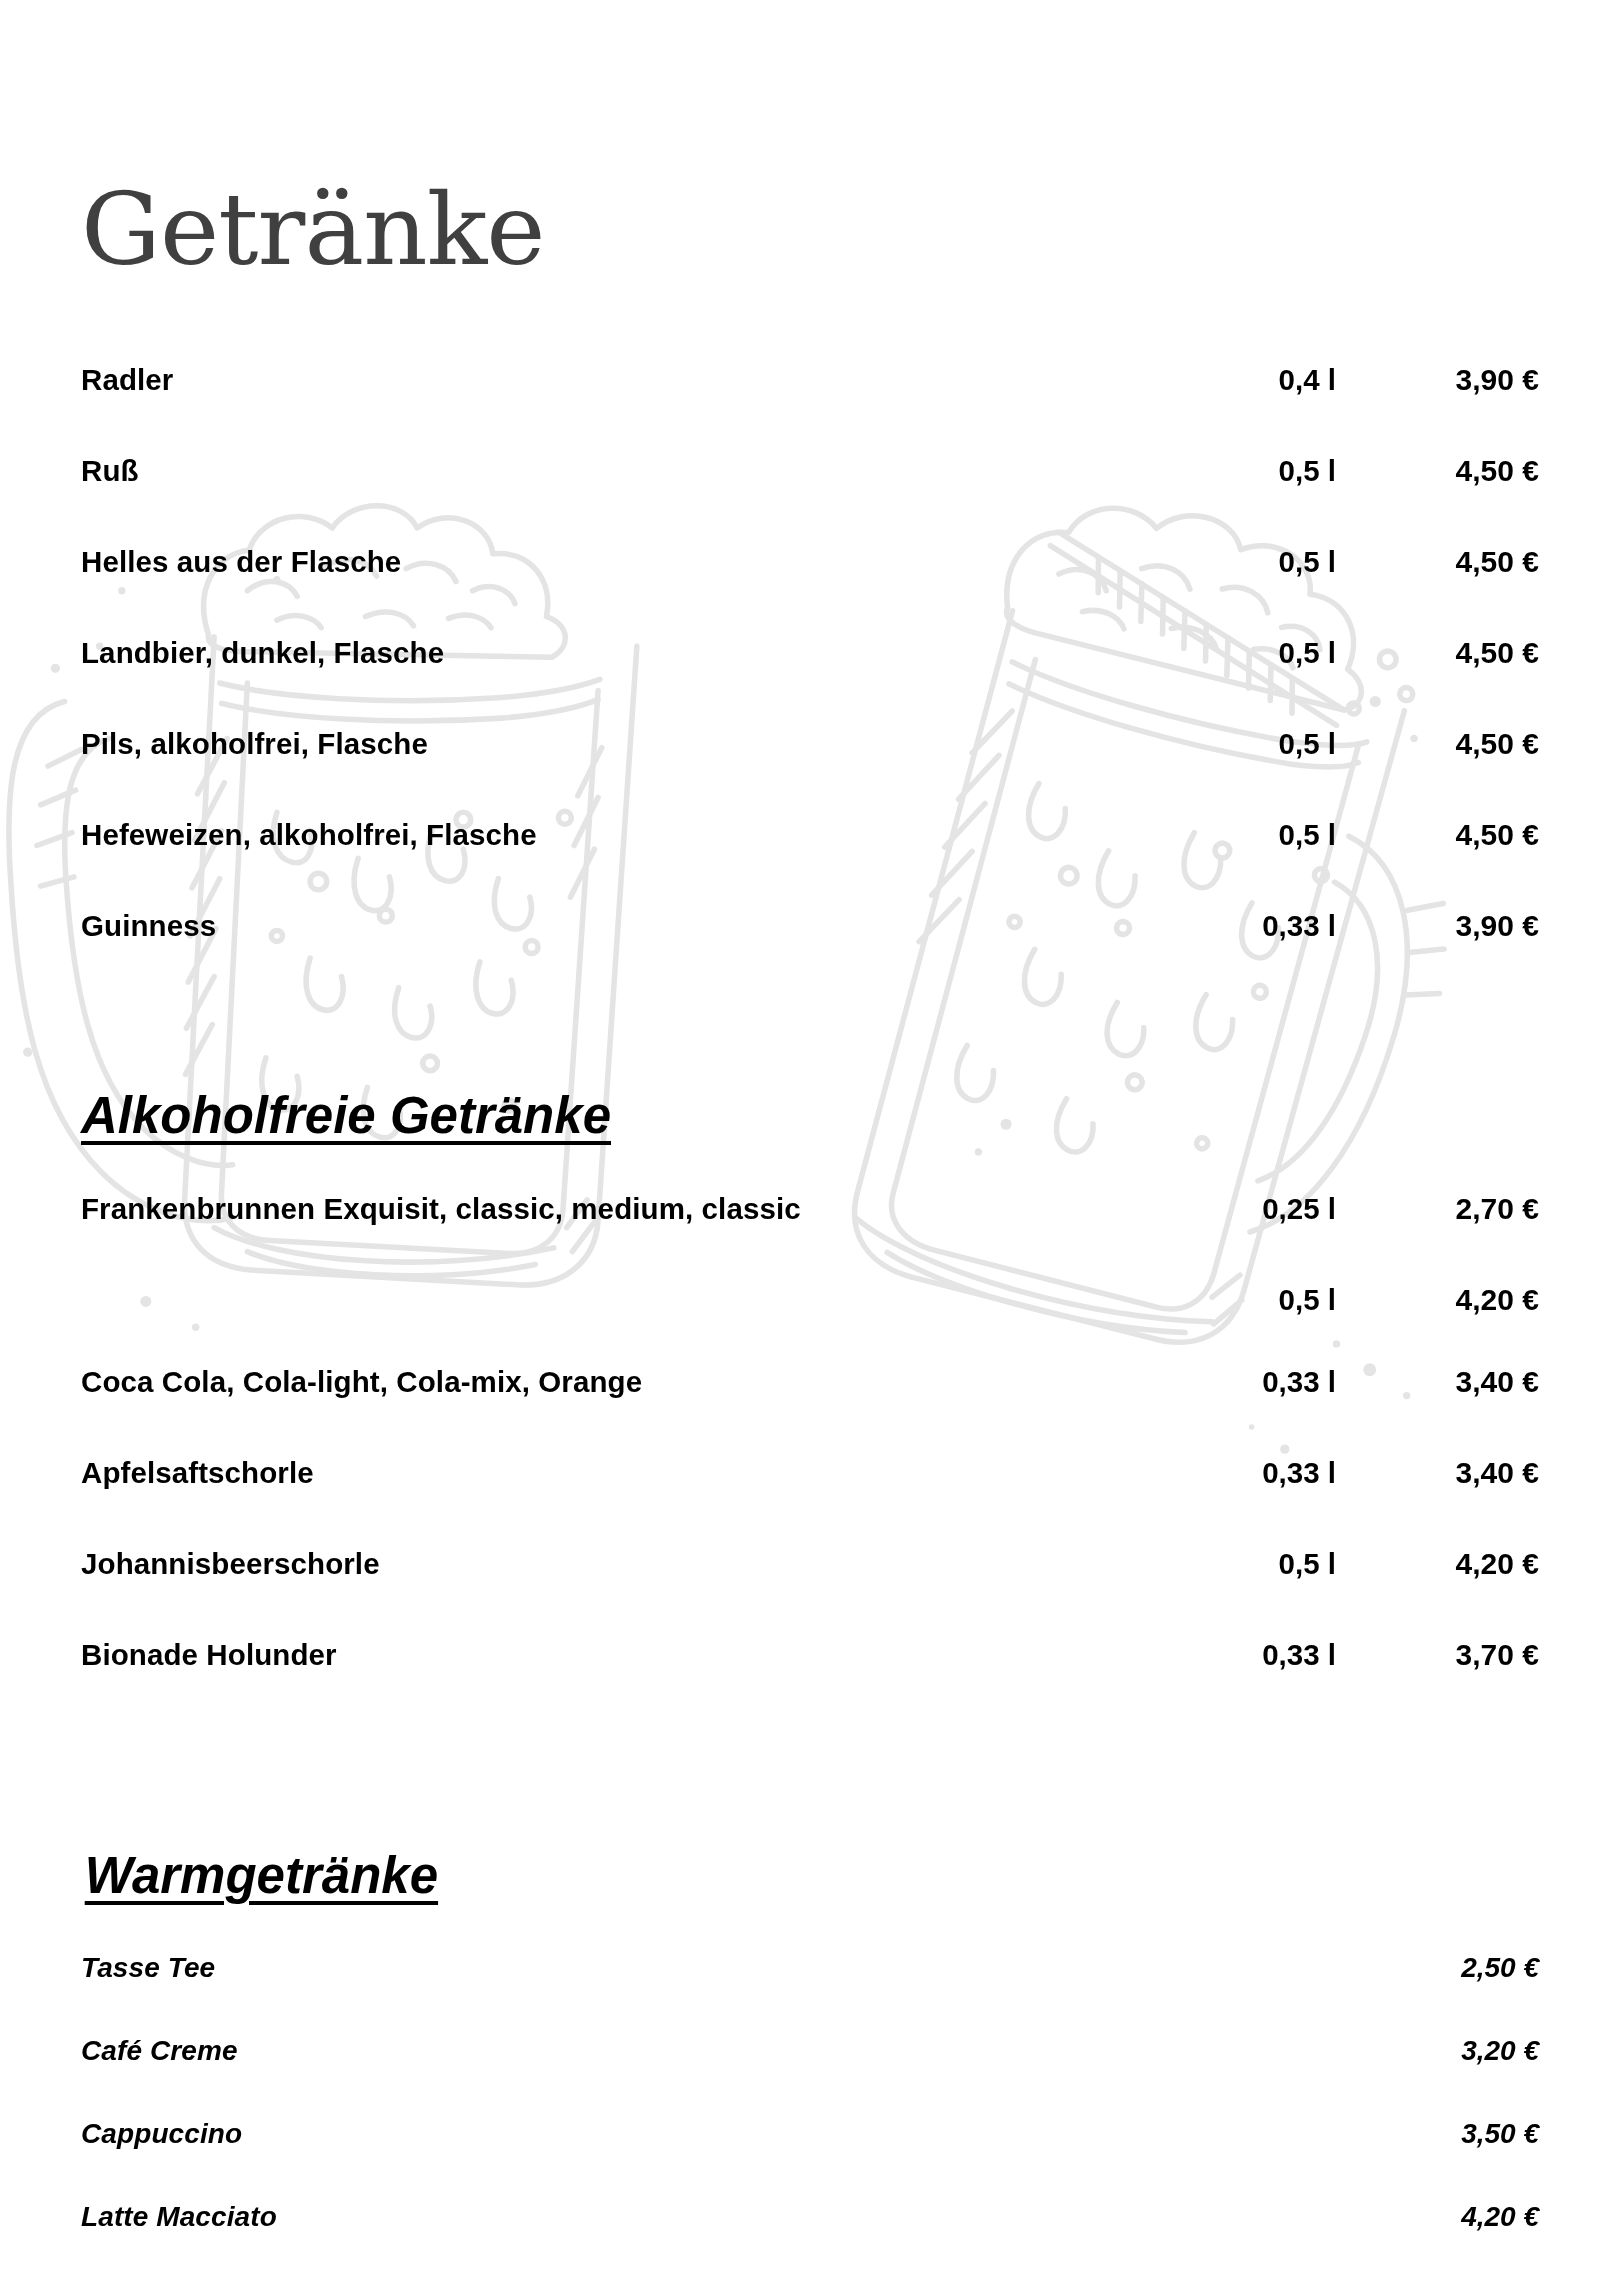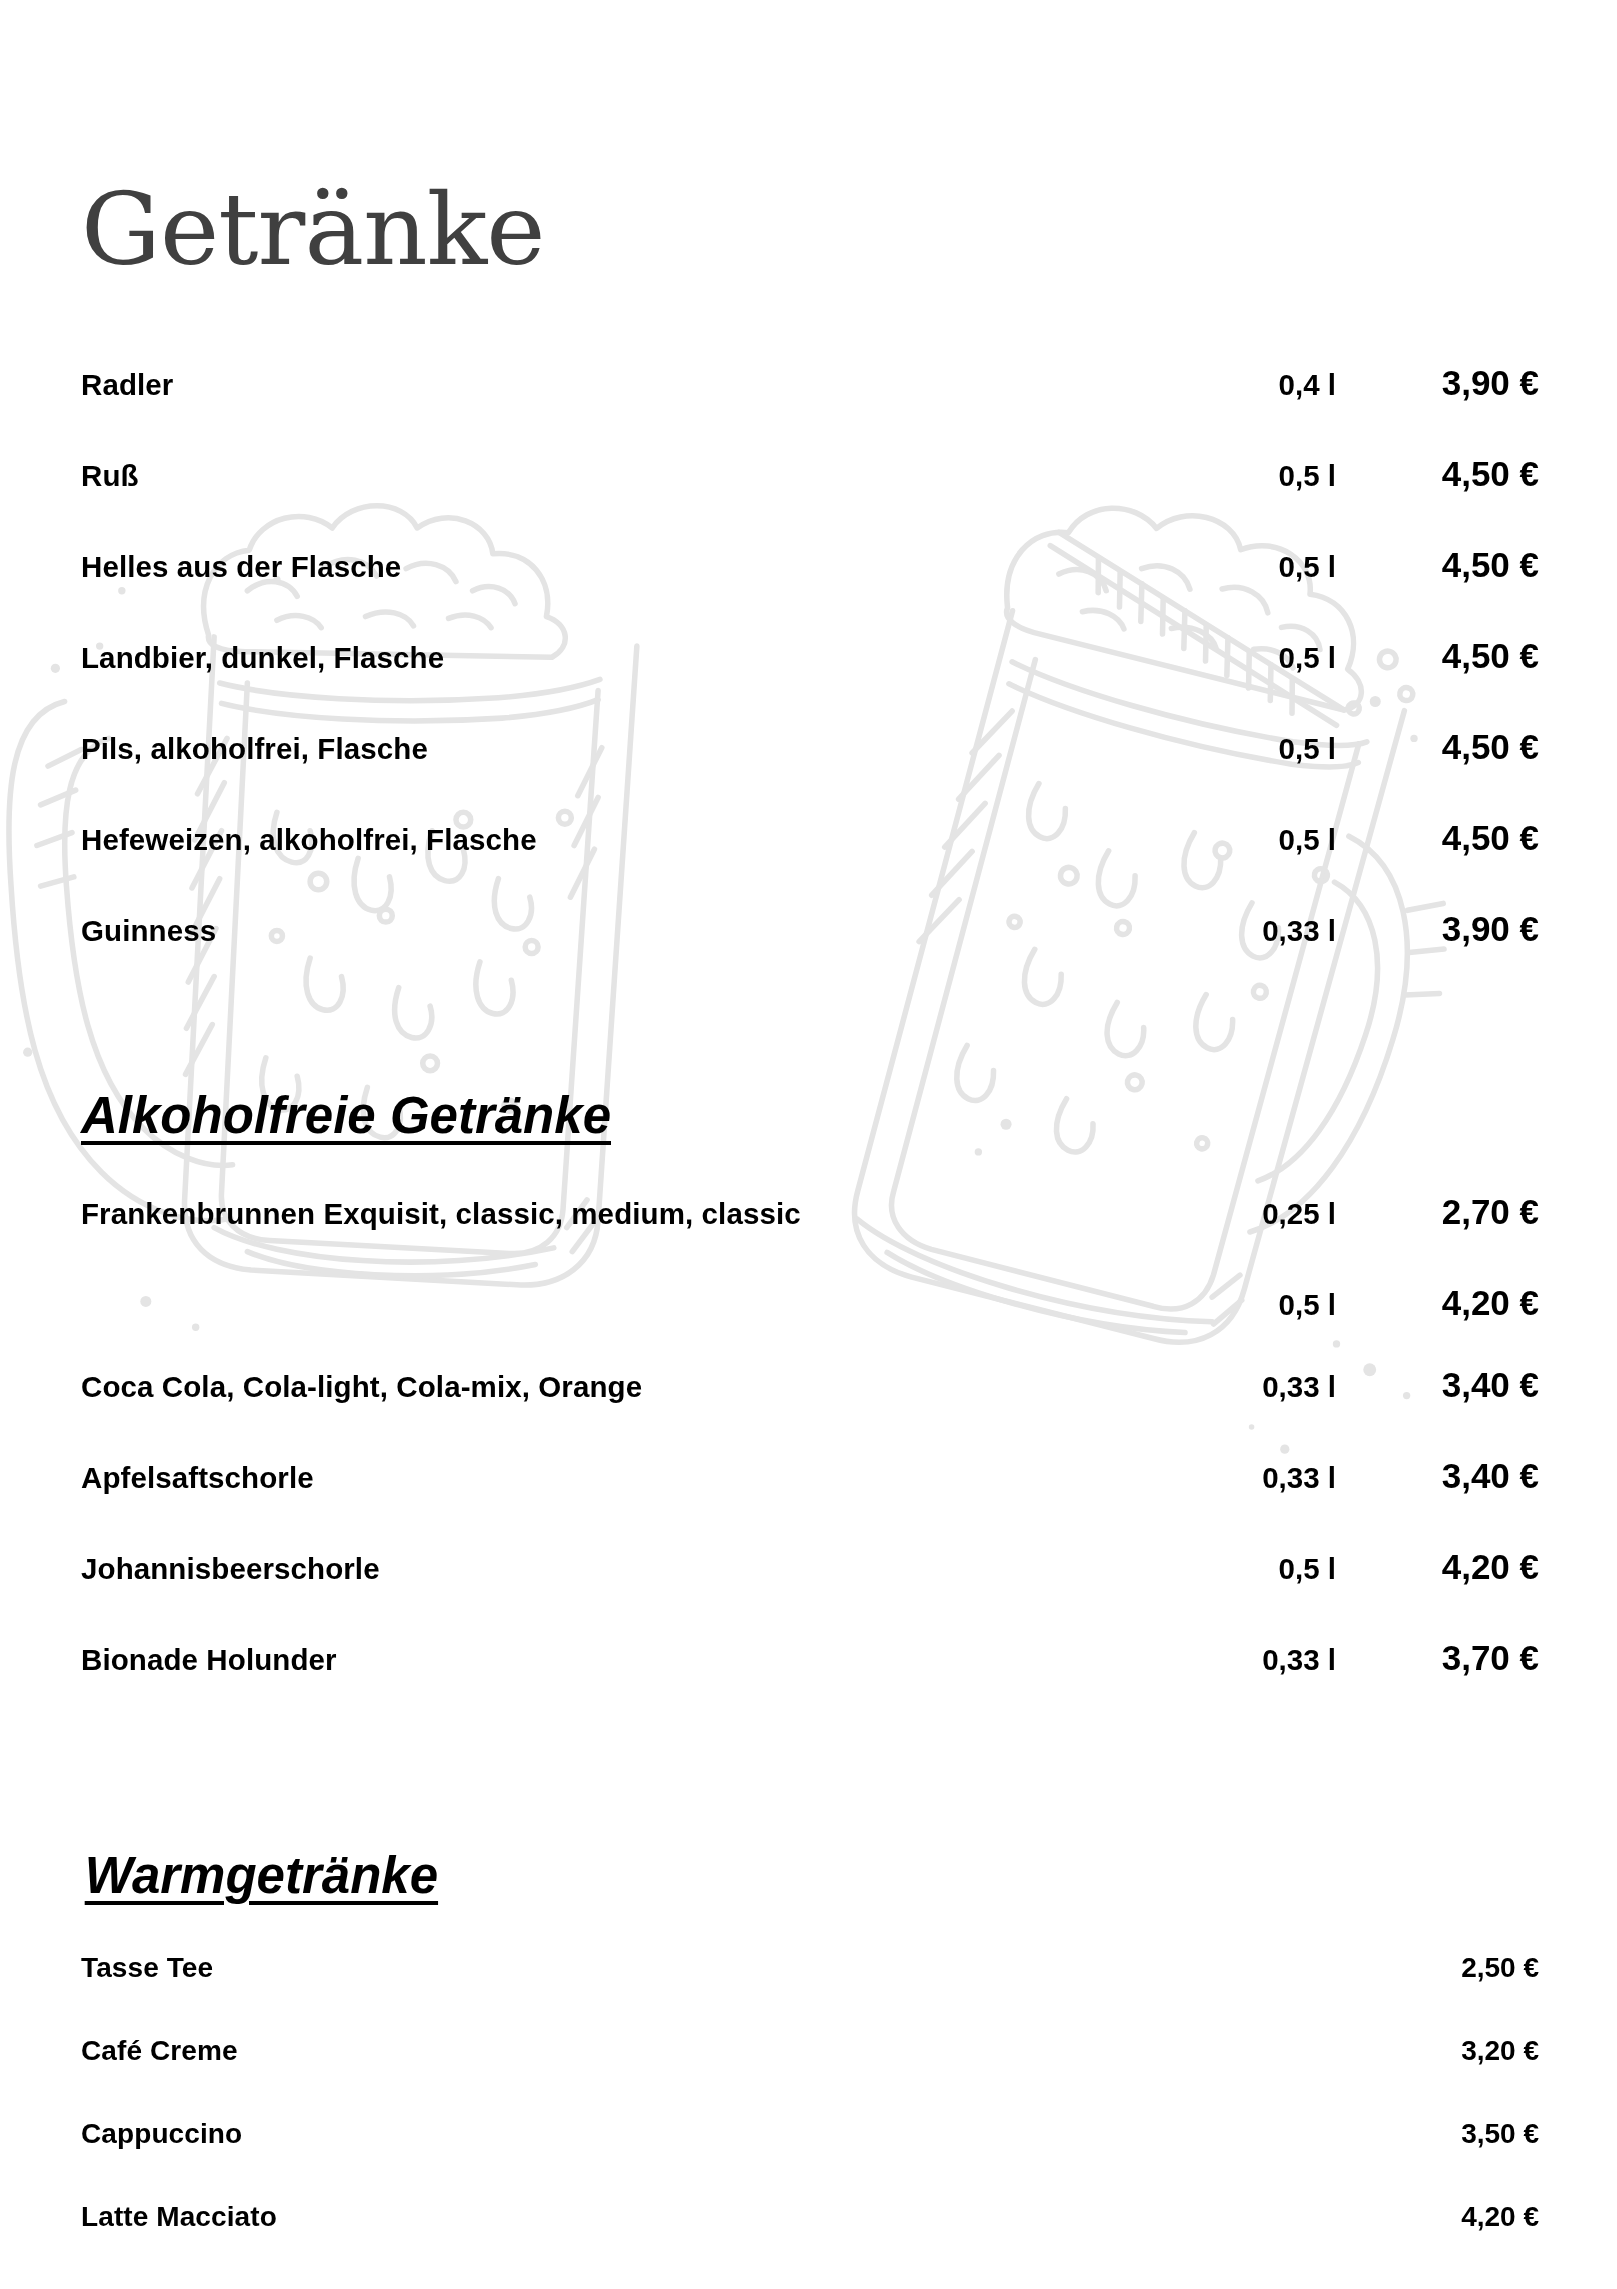--- a/index.html
+++ b/index.html
@@ -76,21 +76,21 @@
   .row .vol {
     flex: 0 0 157px;
     text-align: right;
     font-size: 29.5px;
     font-weight: 700;
     white-space: nowrap;
   }
   .row .price {
     flex: 0 0 203px;
     text-align: right;
-    font-size: 35px;
+    font-size: 30px;
     font-weight: 700;
     white-space: nowrap;
   }
 
   
   .row.continuation { height: 70px; }
 
   .section-heading {
     font-size: 51px;
     font-weight: 700;
@@ -104,21 +104,21 @@
 
   .gap-before-heading { height: 85px; }
   .gap-after-heading  { height: 35px; }
   .gap-big            { height: 116px; }
 
   .heading-row { height: 72px; display: flex; align-items: flex-end; }
   .heading-row.indent { padding-left: 3.7px; }
 
   .row.warm .name  { font-size: 28px; }
   .row.warm .price { font-size: 28px; }
-  .row.warm { height: 71px; }
+  .row.warm { height: 71px; font-style: italic; }
 </style>
 </head>
 <body>
 
 <div class="page">
 
   <svg class="watermark" viewBox="0 0 1753 2481" xmlns="http://www.w3.org/2000/svg" aria-hidden="true">
     <g fill="none" stroke="#e4e4e4" stroke-width="6" stroke-linecap="round" stroke-linejoin="round">
 
       <path d="M70 760 C 10 775, 5 860, 12 960 C 20 1090, 40 1200, 110 1270 C 150 1310, 205 1330, 250 1320"></path>

